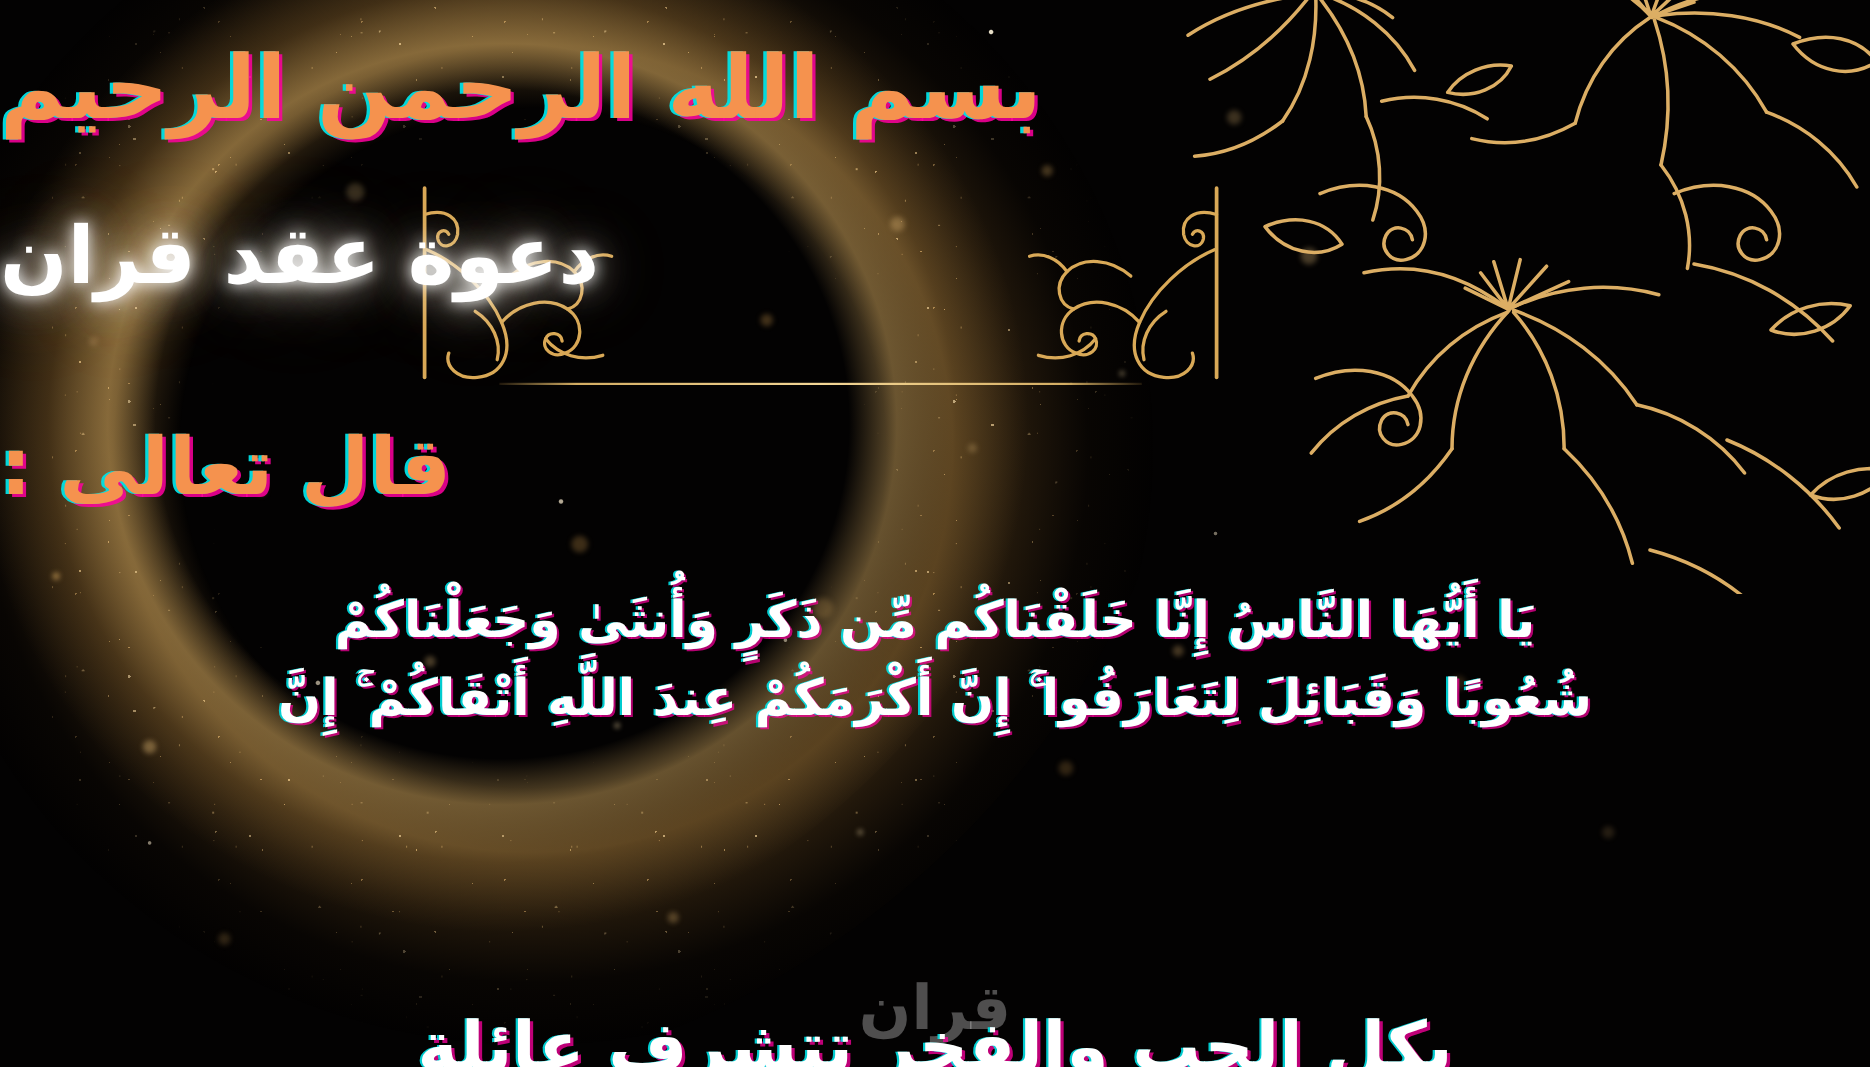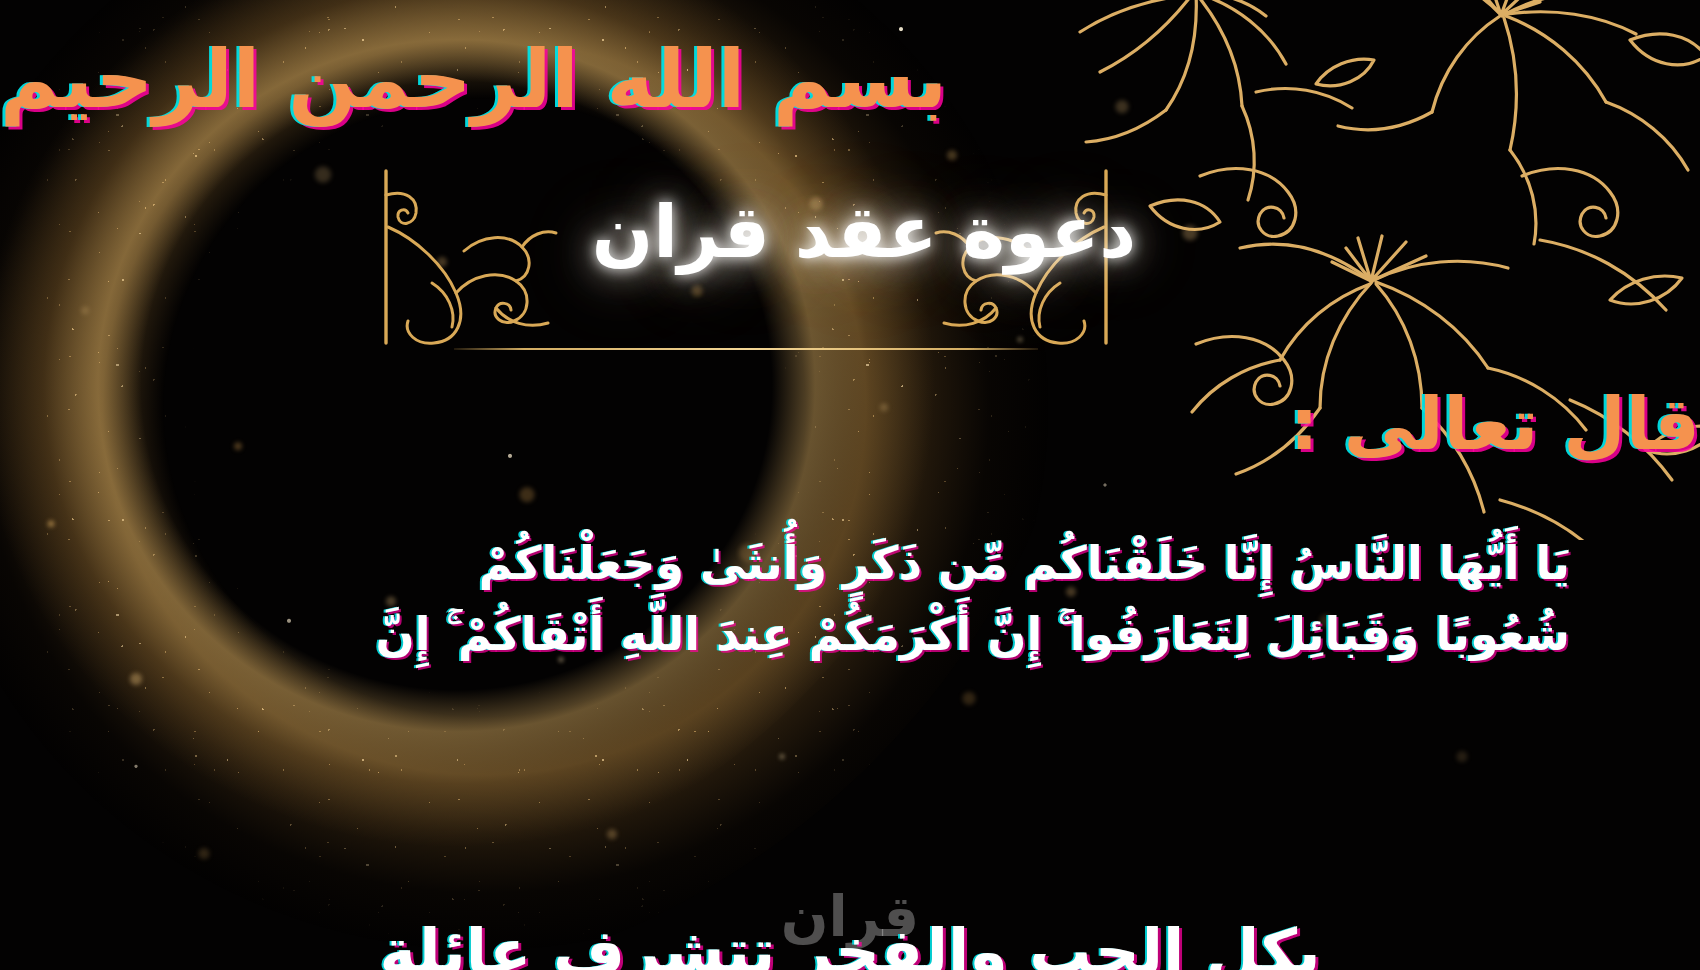--- a/index.html
+++ b/index.html
@@ -179,50 +179,49 @@
   .flourish{
     position:absolute; top:0; width:190px; height:185px;
   }
   .flourish.left{left:0;}
   .flourish.right{right:0;transform:scaleX(-1);}
   .flourish svg{width:100%;height:100%;display:block;}
 
   .subtitle{
     position:absolute;
     top:190px; left:0; right:0;
-    text-align:center;
+    text-align:left;
     font-size:72px;
     font-weight:700;
     color:#ffffff;
     direction:rtl;
     text-shadow:
       0 0 14px rgba(255,255,255,.95),
       0 0 34px rgba(255,250,235,.75),
       0 0 62px rgba(255,240,210,.45),
       0 0 96px rgba(255,235,200,.25);
-    padding-left: 28px;
   }
 
   .qaala{
     position:absolute;
     top:382px; left:0; right:0;
-    text-align:right;
+    text-align:left;
     font-size:72px;
     font-weight:700;
     color:#F5924E;
     direction:rtl;
     text-shadow:
       -3px 0 0 rgba(0,225,230,.95),
        3px 3px 0 rgba(255,0,160,.85);
-    padding-left: 25px;
   }
 
   .verse{
     position:absolute;
     top:528px; left:130px; right:130px;
+    text-align:center;
     direction:rtl;
     font-size:46px;
     line-height:1.55;
     font-weight:700;
     color:#ffffff;
     text-shadow:
       -2px 0 0 rgba(0,225,230,.9),
        2px 2px 0 rgba(255,0,160,.7);
   }
 

